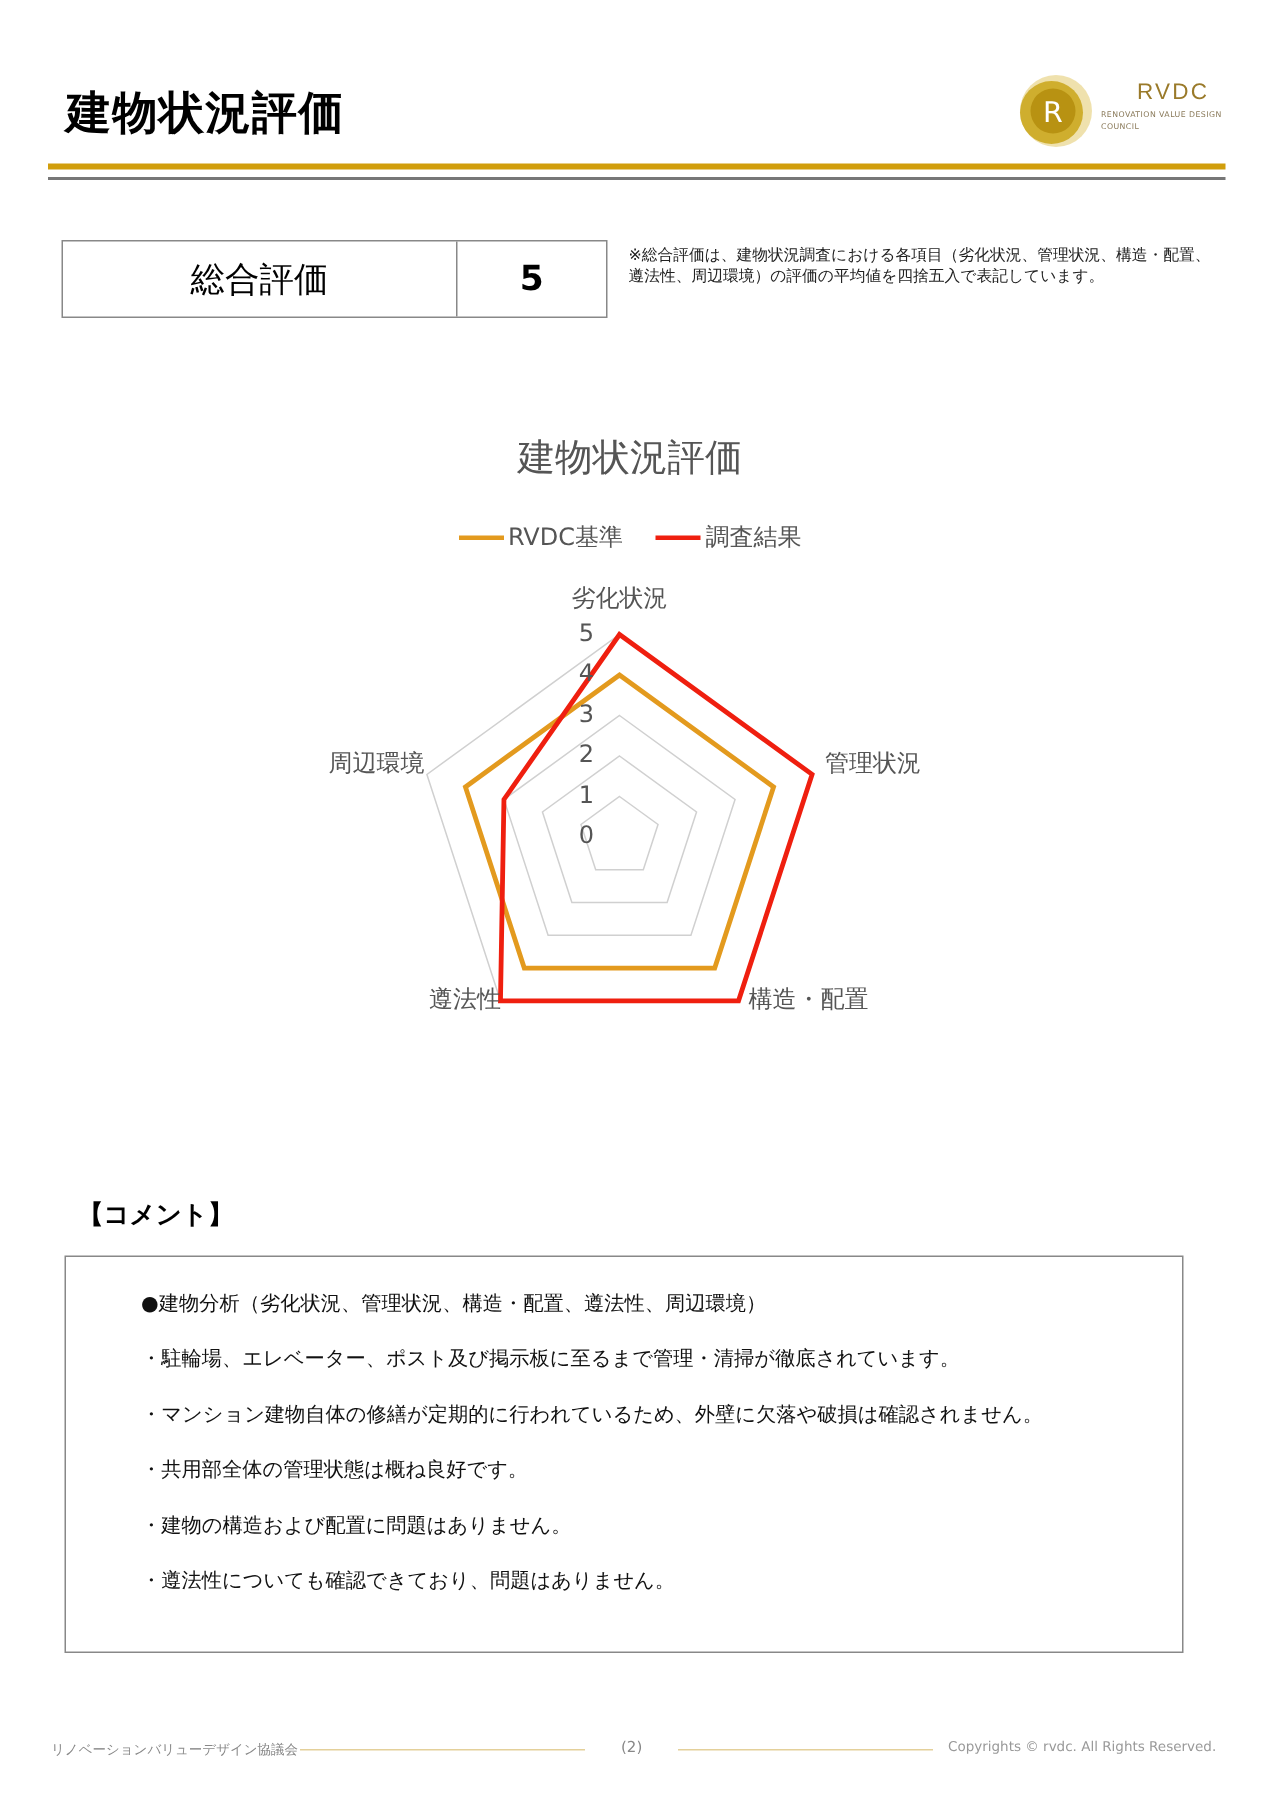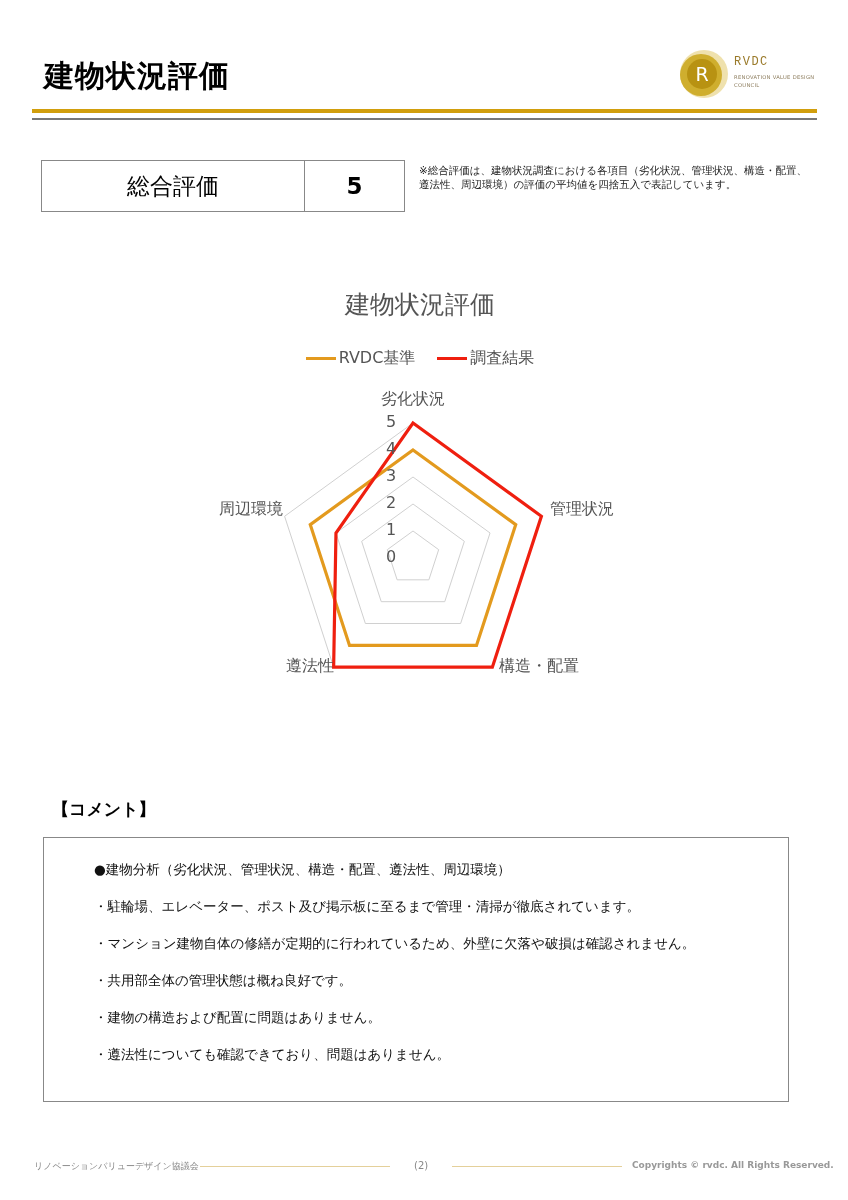--- a/index.html
+++ b/index.html
@@ -2,21 +2,21 @@
 <html><head>
 <meta charset="utf-8">
 <style>
   html, body { margin:0; padding:0; background:#ffffff; }
   body { width:848px; height:1200px; position:relative; overflow:hidden; font-family:"DejaVu Sans", "Liberation Sans", sans-serif; color:#000; }
   .abs { position:absolute; }
   #page-title { left:44px; top:56px; font-size:30px; font-weight:bold; letter-spacing:1px; line-height:40px; }
   #logo { left:678px; top:48px; width:150px; height:52px; }
   #logo-circle { position:absolute; left:0; top:0; width:50px; height:52px; }
   #logo-text { position:absolute; left:56px; top:6px; color:#9a7a2a; }
-  #logo-rvdc { font-family:Liberation Mono, monospace; font-size:12px; letter-spacing:1.5px; line-height:16px; }
+  #logo-rvdc { font-family:Liberation Sans, sans-serif; font-size:15px; letter-spacing:1.5px; line-height:16px;margin-left:24px; }
   #logo-sub { font-size:5.2px; letter-spacing:0.3px; line-height:8px; margin-top:3px; color:#8a7a5a; }
   #gold-bar { left:32px; top:109px; width:785px; height:4px; background:#d19e0c; }
   #gray-line { left:32px; top:118px; width:785px; height:2px; background:#777; }
 
   #overall-box { left:41px; top:160px; width:364px; height:52px; border:1px solid #888; display:flex; box-sizing:border-box;text-align:right; }
   #overall-label { width:262px; border-right:1px solid #888; display:flex; align-items:center; justify-content:center; font-size:23px; }
   #overall-value { flex:1; display:flex; align-items:center; justify-content:center; font-size:23px; font-weight:bold; }
   #overall-note { left:419px; top:163px; width:396px; font-size:10.5px; line-height:14px; color:#222; }
 
   #chart { left:180px; top:280px; width:480px; height:420px; }
@@ -30,21 +30,21 @@
 
   #comment-heading { left:52px; top:798px; font-size:17px; font-weight:bold; }
   #comment-box { left:43px; top:837px; width:746px; height:265px; border:1px solid #888; box-sizing:border-box; }
   #comment-list { position:absolute; left:12px; top:22px; margin:0; padding:0; list-style:none; }
   #comment-list li { font-size:13.5px; line-height:18px; height:18px; margin-bottom:19px; color:#111;margin-left:38px; }
 
   #footer-left { left:34px; top:1160px; font-size:9px; color:#888; }
   #footer-line-1 { left:200px; top:1166px; width:190px; height:1px; background:#e4d09a; }
   #footer-page { left:414px; top:1160px; font-size:10px; color:#888; }
   #footer-line-2 { left:452px; top:1166px; width:170px; height:1px; background:#e4d09a; }
-  #footer-right { left:632px; top:1160px; font-size:9px; color:#999; font-weight:bold; }
+  #footer-right { left:632px; top:1160px; font-size:9px; color:#999; font-weight:normal; }
 </style>
 </head>
 <body>
 
 <div id="page-title" class="abs">建物状況評価</div>
 
 <div id="logo" class="abs">
   <svg id="logo-circle" viewBox="0 0 50 52">
     <circle cx="26" cy="26" r="24" fill="#e8d48a" opacity="0.7"></circle>
     <circle cx="23" cy="27" r="21" fill="#c9a417" opacity="0.85"></circle>

